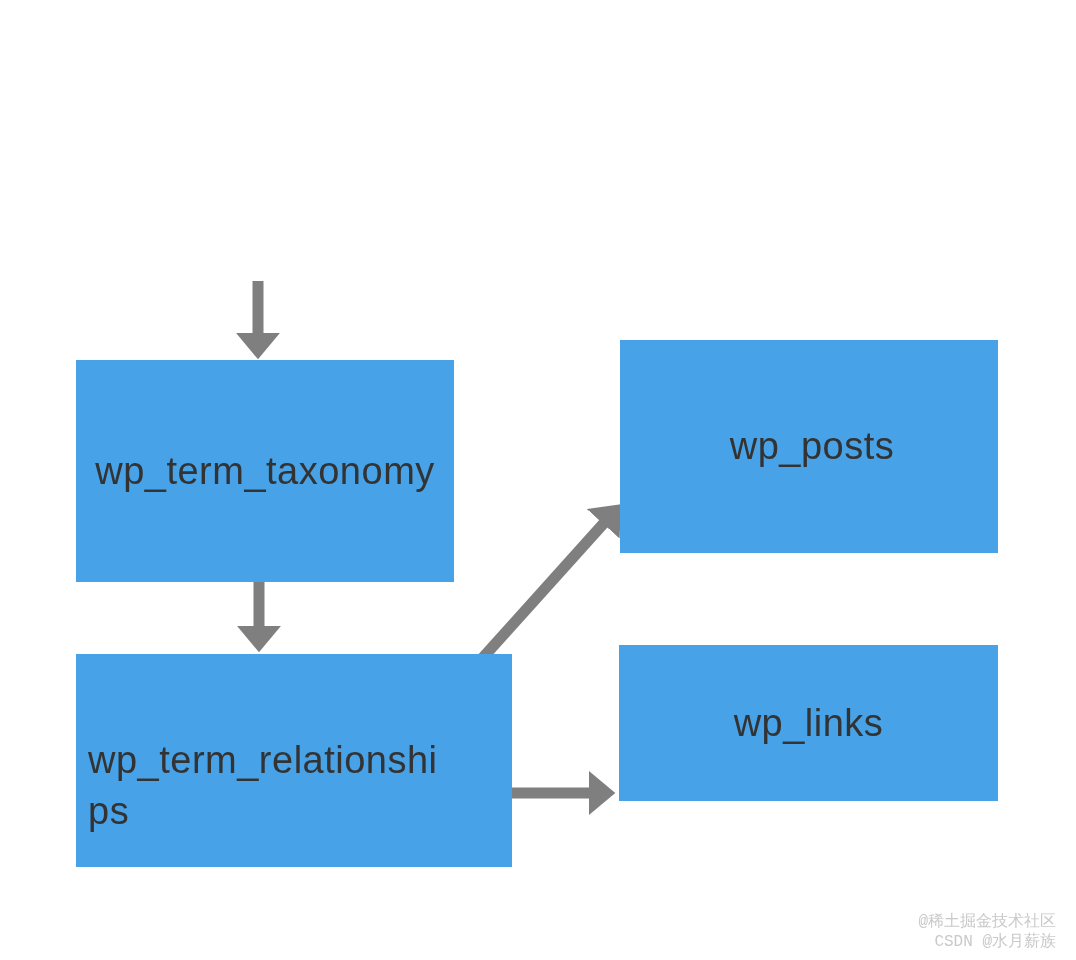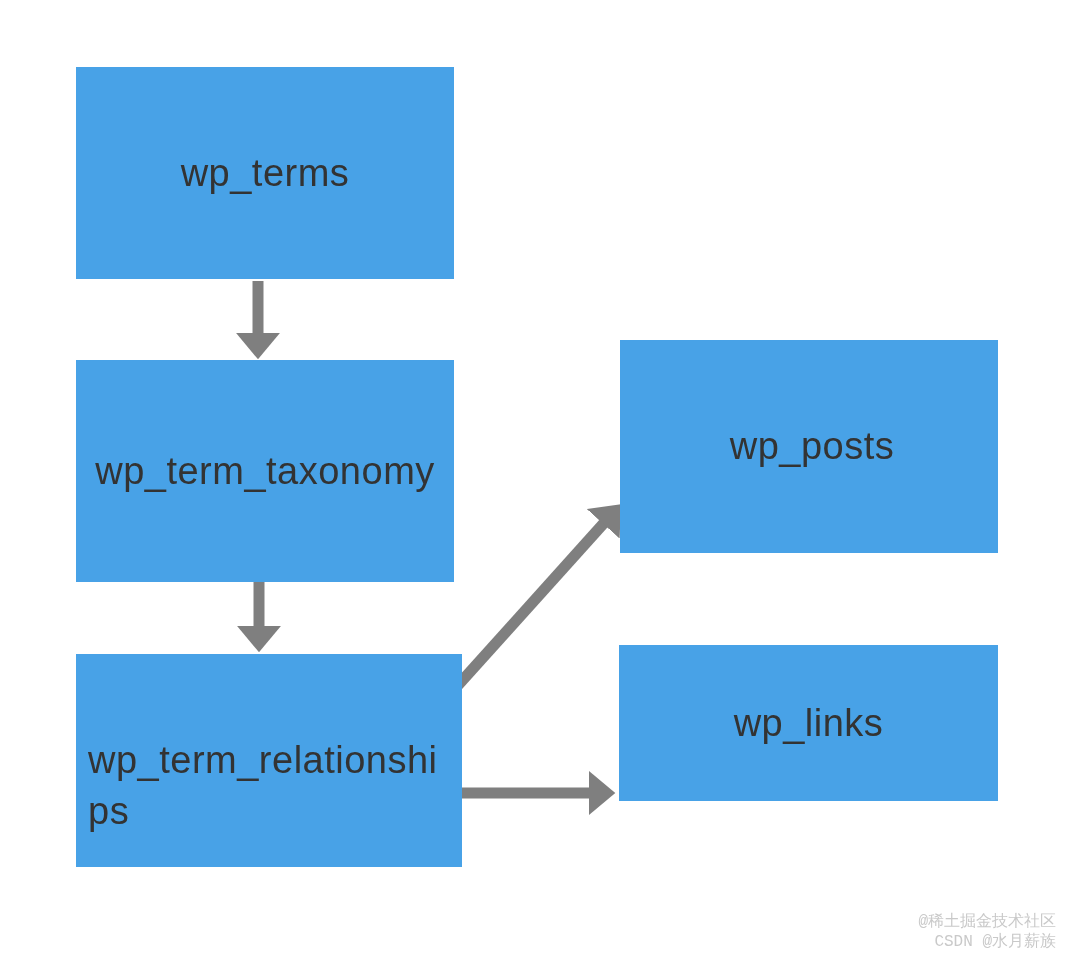--- a/index.html
+++ b/index.html
@@ -36,21 +36,21 @@
     background: var(--node_fill);
     color: var(--node_text);
     display: flex;
     align-items: center;
     justify-content: center;
     font-size: 38px;
     letter-spacing: 0.5px;
   }
   .node--terms          { left: 76px;  top: 67px;  width: 378px; height: 212px; }
   .node--taxonomy       { left: 76px;  top: 360px; width: 378px; height: 222px; }
-  .node--relationships  { left: 76px;  top: 654px; width: 386px; height: 213px;
+  .node--relationships  { left: 76px;  top: 654px; width: 436px; height: 213px;
                           justify-content: flex-start; padding: 50px 8px 0 12px; }
   .node--posts          { left: 620px; top: 340px; width: 378px; height: 213px; padding-left: 6px; }
   .node--links          { left: 619px; top: 645px; width: 379px; height: 156px; }
   .node__label { white-space: nowrap; }
   .node--relationships .node__label {
     white-space: normal;
     max-width: 366px;
     word-break: break-all;
     line-height: 1.32;
     text-align: left;
@@ -84,23 +84,20 @@
       <line class="edge-line" x1="259" y1="572" x2="259" y2="627" marker-end="url(#ah)"></line>
     </g>
     <g>
       <line class="edge-line" x1="451" y1="693" x2="604" y2="523" marker-end="url(#ah)"></line>
     </g>
     <g>
       <line class="edge-line" x1="448" y1="793" x2="590" y2="793" marker-end="url(#ah)"></line>
     </g>
   </svg>
 
-  <div class="node node--terms">
-    <span class="node__label">wp_terms</span>
-  </div>
 
   <div class="node node--taxonomy">
     <span class="node__label">wp_term_taxonomy</span>
   </div>
 
   <div class="node node--relationships">
     <span class="node__label">wp_term_relationships</span>
   </div>
 
   <div class="node node--posts">

